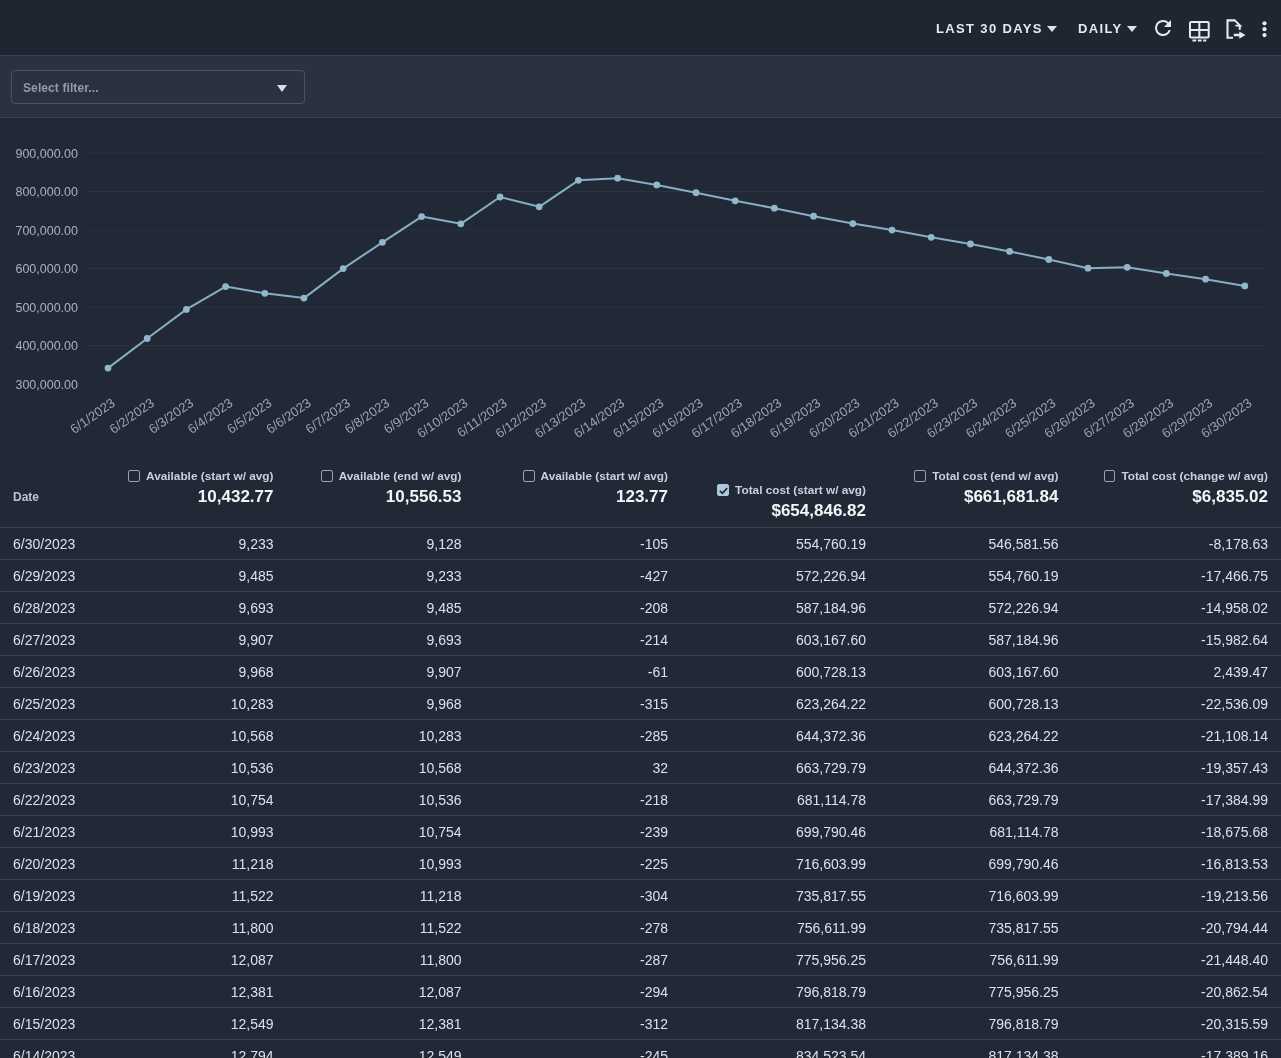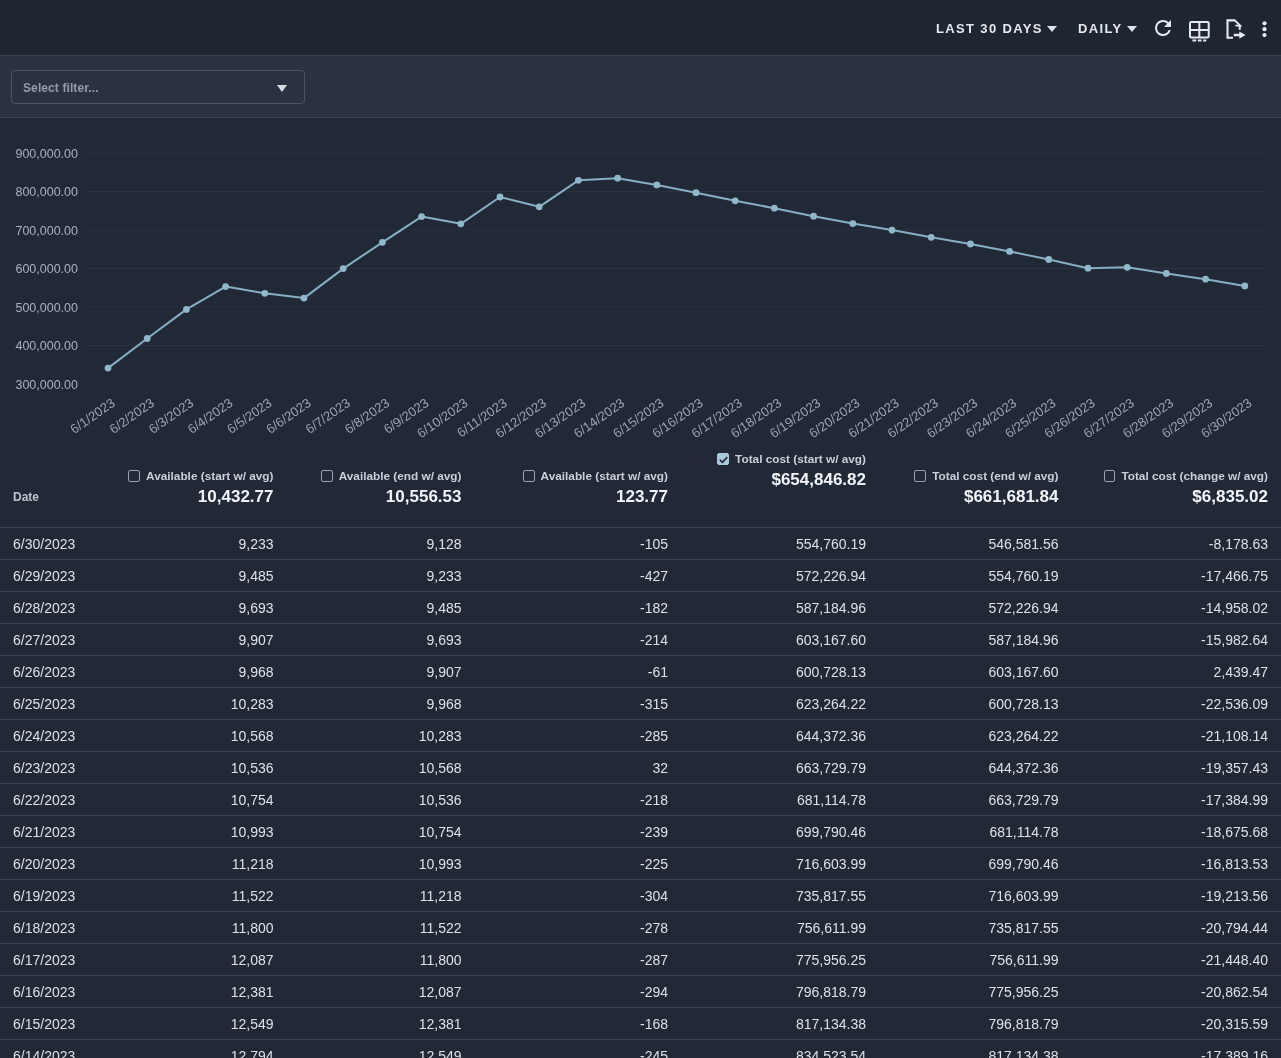--- a/index.html
+++ b/index.html
@@ -166,21 +166,21 @@
         </div>
    <div class="hvalue">10,556.53</div>
       </div>
       <div class="hcell" style="right:613px;top:469px;">
    <div class="hlabel">
           <span class="cb"></span>
           <span>Available (start w/ avg)</span>
         </div>
    <div class="hvalue">123.77</div>
       </div>
-      <div class="hcell" style="right:415px;top:452px;">
+      <div class="hcell" style="right:415px;top:483px;">
    <div class="hlabel">
           <span class="cb on">
             <svg width="13" height="13" viewBox="0 0 13 13" style="position:absolute;left:-1.3px;top:-1.3px;">
               <path d="M2.9 6.8 L5.4 9.3 L10.2 4.2" stroke="#212836" stroke-width="1.7" fill="none"></path>
             </svg>
           </span>
           <span>Total cost (start w/ avg)</span>
         </div>
    <div class="hvalue">$654,846.82</div>
       </div>
@@ -218,21 +218,21 @@
           <td class="num" style="width:206.5px">-427</td>
           <td class="num" style="width:198px">572,226.94</td>
           <td class="num" style="width:192.5px">554,760.19</td>
           <td class="num" style="width:209.5px">-17,466.75</td>
           <td style="width:13px"></td>
         </tr>
         <tr>
           <td class="dt" style="width:87px">6/28/2023</td>
           <td class="num" style="width:173.5px">9,693</td>
           <td class="num" style="width:188px">9,485</td>
-          <td class="num" style="width:206.5px">-182</td>
+          <td class="num" style="width:206.5px">-208</td>
           <td class="num" style="width:198px">587,184.96</td>
           <td class="num" style="width:192.5px">572,226.94</td>
           <td class="num" style="width:209.5px">-14,958.02</td>
           <td style="width:13px"></td>
         </tr>
         <tr>
           <td class="dt" style="width:87px">6/27/2023</td>
           <td class="num" style="width:173.5px">9,907</td>
           <td class="num" style="width:188px">9,693</td>
           <td class="num" style="width:206.5px">-214</td>
@@ -348,21 +348,21 @@
           <td class="num" style="width:206.5px">-294</td>
           <td class="num" style="width:198px">796,818.79</td>
           <td class="num" style="width:192.5px">775,956.25</td>
           <td class="num" style="width:209.5px">-20,862.54</td>
           <td style="width:13px"></td>
         </tr>
         <tr>
           <td class="dt" style="width:87px">6/15/2023</td>
           <td class="num" style="width:173.5px">12,549</td>
           <td class="num" style="width:188px">12,381</td>
-          <td class="num" style="width:206.5px">-168</td>
+          <td class="num" style="width:206.5px">-312</td>
           <td class="num" style="width:198px">817,134.38</td>
           <td class="num" style="width:192.5px">796,818.79</td>
           <td class="num" style="width:209.5px">-20,315.59</td>
           <td style="width:13px"></td>
         </tr>
         <tr>
           <td class="dt" style="width:87px">6/14/2023</td>
           <td class="num" style="width:173.5px">12,794</td>
           <td class="num" style="width:188px">12,549</td>
           <td class="num" style="width:206.5px">-245</td>

